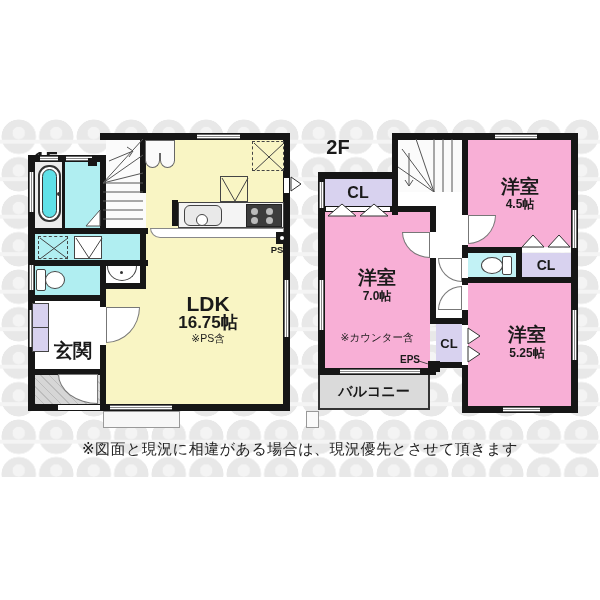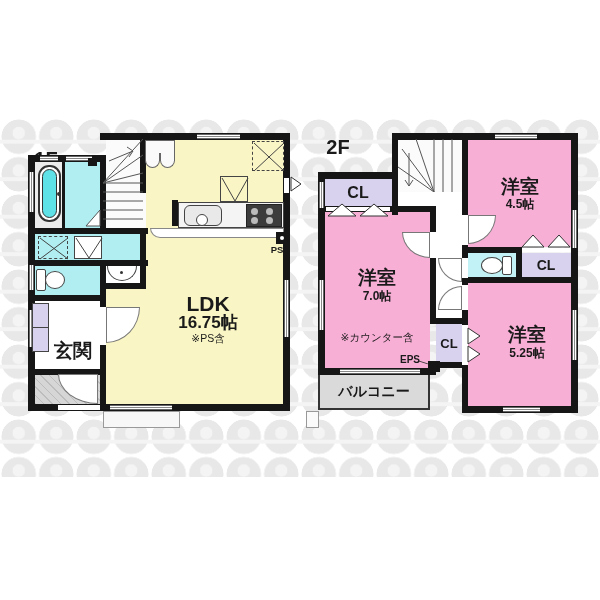--- a/index.html
+++ b/index.html
@@ -260,13 +260,14 @@
   <div class="a lbl room" style="left:377px;top:277px;">洋室</div>
   <div class="a lbl size" style="left:377px;top:296px;">7.0帖</div>
   <div class="a lbl note" style="left:377px;top:317px;margin-top:20px;">※カウンター含</div>
   <div class="a lbl room" style="left:546px;top:265px;font-size:14px;">CL</div>
   <div class="a lbl room" style="left:527px;top:334px;">洋室</div>
   <div class="a lbl size" style="left:527px;top:353px;">5.25帖</div>
   <div class="a lbl room" style="left:449px;top:343px;font-size:13px;">CL</div>
   <div class="a lbl note" style="left:410px;top:360px;font-size:10px;font-weight:700;">EPS</div>
   <div class="a lbl room" style="left:374px;top:391px;font-size:14px;">バルコニー</div>
 
+  <div class="a disc">※図面と現況に相違がある場合は、現況優先とさせて頂きます</div>
 </div>
 
 </body></html>

